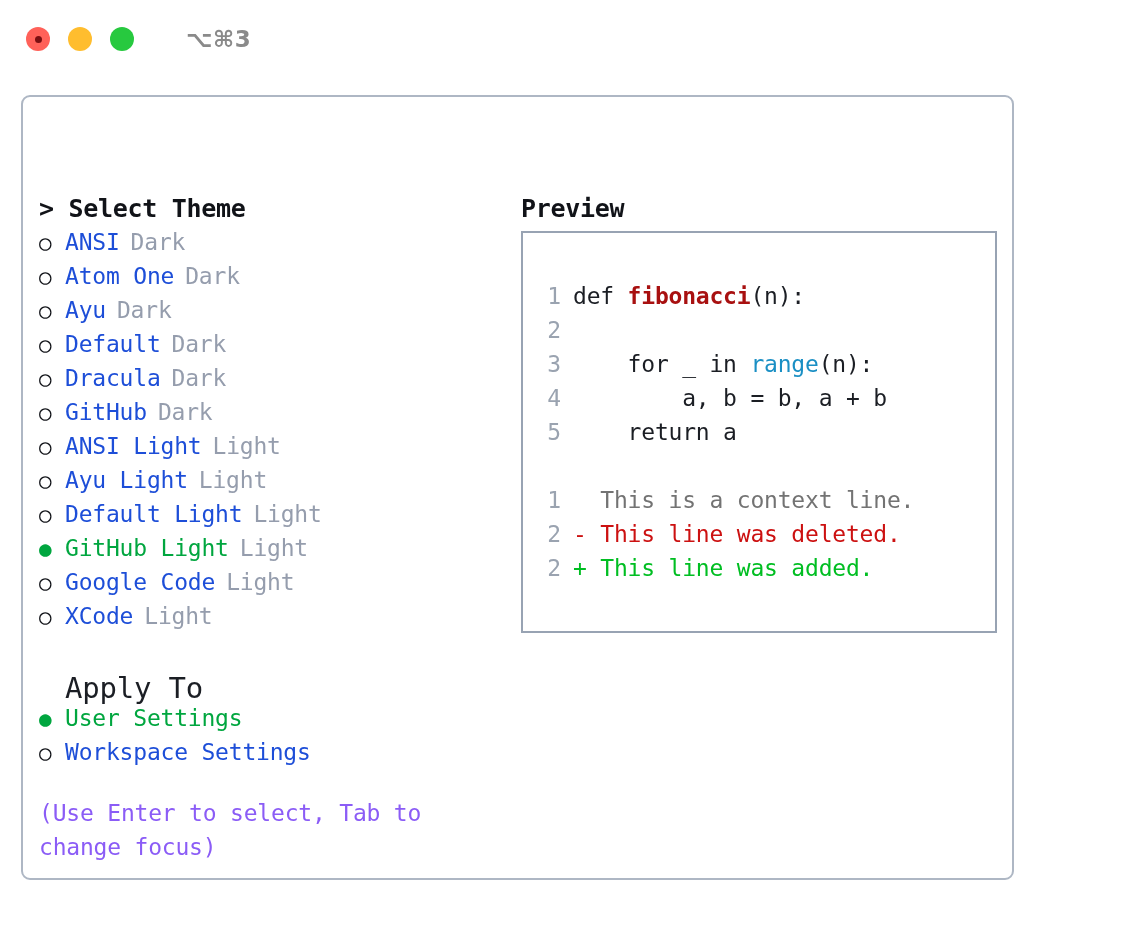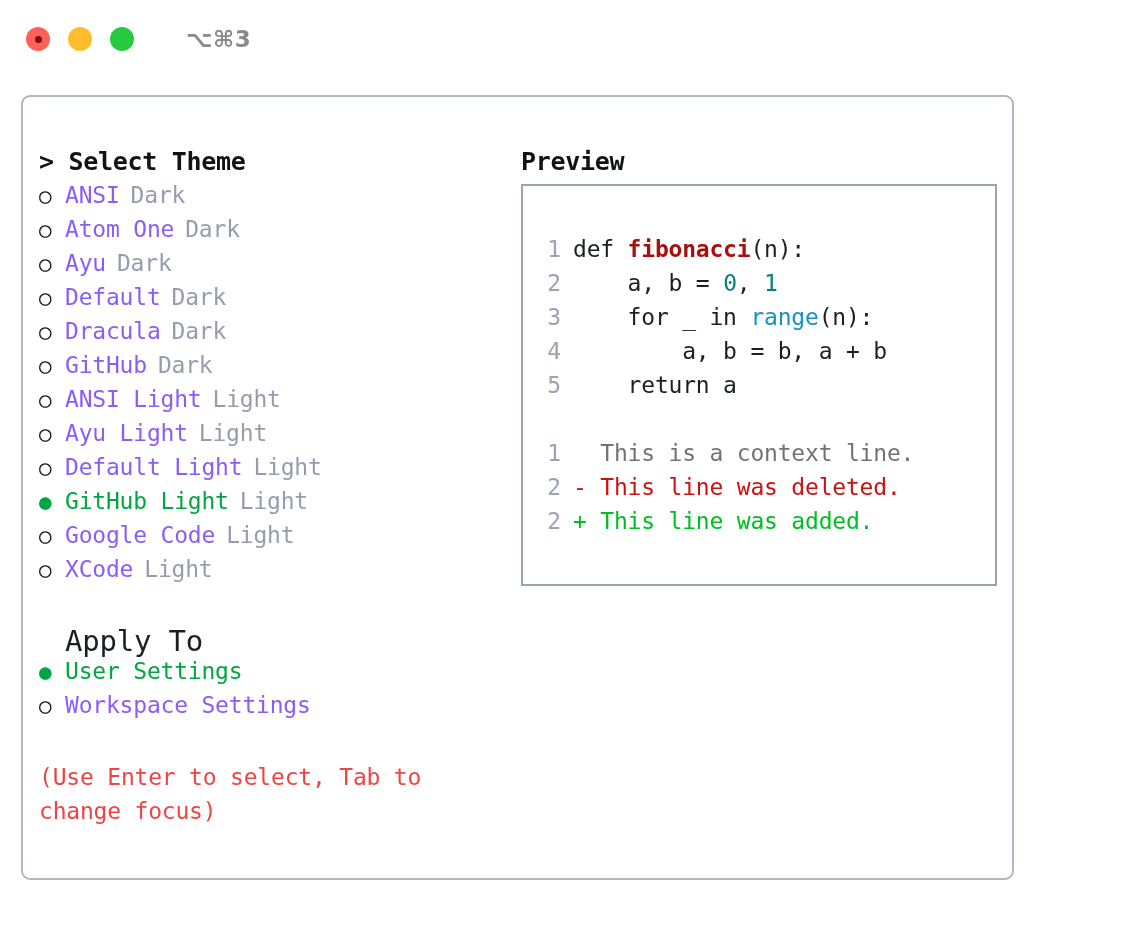--- a/index.html
+++ b/index.html
@@ -77,60 +77,61 @@
     width: 495px;
     padding-left: 19px;
   }
 
   .section-header {
     font-size: 25px;
     font-weight: bold;
     color: #111318;
     letter-spacing: -0.3px;
     white-space: pre;
+    margin-top: 47px;
   }
   #select-theme-header { margin-bottom: 6px; }
   #preview-header { margin-bottom: 6px; }
 
   
   .opt-row {
     display: flex;
     align-items: baseline;
     height: 34px;
     font-size: 23px;
     letter-spacing: -0.2px;
     white-space: pre;
   }
   .bullet {
     width: 26px;
     flex: none;
     font-size: 21px;
     color: #111318;
   }
   .bullet.sel { color: #00a63f; }
-  .opt-label { color: #8b5cf6; }
+  .opt-label { color: #1d4ed8; }
   .opt-label.sel { color: #00a63f; }
   .opt-variant { color: #959dad; margin-left: 11px; }
 
   
   #apply-to-block { margin-top: 34px; }
   #apply-to-header {
     font-size: 29px;
     color: #1b1e24;
     padding-left: 26px;
     height: 34px;
     letter-spacing: -0.2px;
     white-space: pre;
   }
 
   
   #hint {
-    margin-top: 34px;
-    font-size: 23px;
-    color: #ef4444;
+    margin-top: 23px;
+    font-size: 23px;
+    color: #8b5cf6;
     line-height: 34px;
     width: 400px;
     letter-spacing: -0.2px;
   }
 
   
   #preview-box {
     position: relative;
     margin-top: 8px;
     width: 476px;
@@ -215,21 +216,21 @@
       <div id="hint">(Use Enter to select, Tab to change focus)</div>
     </div>
 
     <div id="right-col">
 
       <div class="section-header" id="preview-header">Preview</div>
 
       <div id="preview-box">
         <div id="code-area">
             <div class="code-line"><span class="lineno">1</span><span><span class="code-text">def </span><span class="tok-fn">fibonacci</span><span class="code-text">(n):</span></span></div>
-            <div class="code-line"><span class="lineno">2</span><span><span class="code-text">    a, b = </span><span class="tok-num">0</span><span class="code-text">, </span><span class="tok-num">1</span></span></div>
+            <div class="code-line"><span class="lineno">2</span></div>
             <div class="code-line"><span class="lineno">3</span><span><span class="code-text">    for _ in </span><span class="tok-call">range</span><span class="code-text">(n):</span></span></div>
             <div class="code-line"><span class="lineno">4</span><span><span class="code-text">        a, b = b, a + b</span></span></div>
             <div class="code-line"><span class="lineno">5</span><span><span class="code-text">    return a</span></span></div>
             <div class="spacer-line"></div>
             <div class="code-line"><span class="lineno">1</span><span class="diff-ctx"> </span><span class="diff-ctx"> This is a context line.</span></div>
             <div class="code-line"><span class="lineno">2</span><span class="diff-del">-</span><span class="diff-del"> This line was deleted.</span></div>
             <div class="code-line"><span class="lineno">2</span><span class="diff-add">+</span><span class="diff-add"> This line was added.</span></div>
           </div>
       </div>
     </div>

